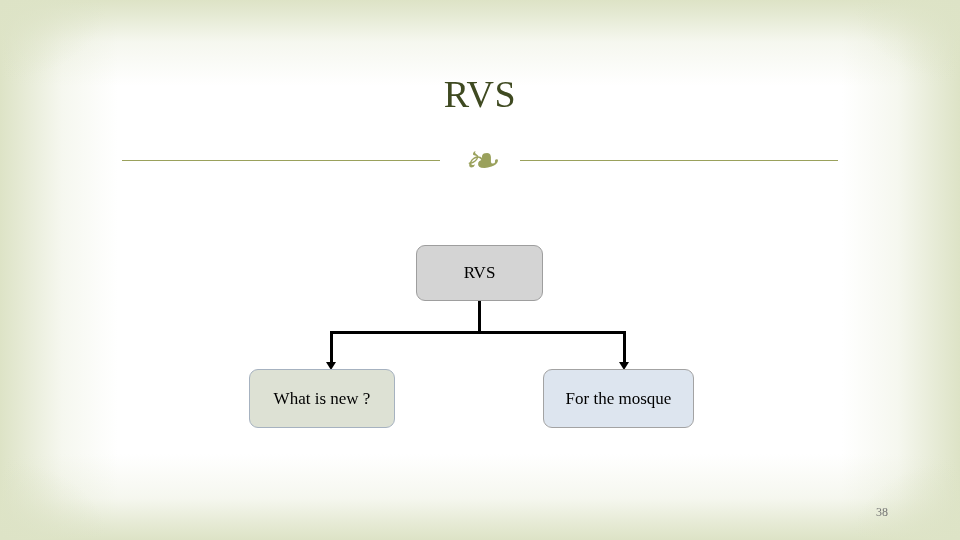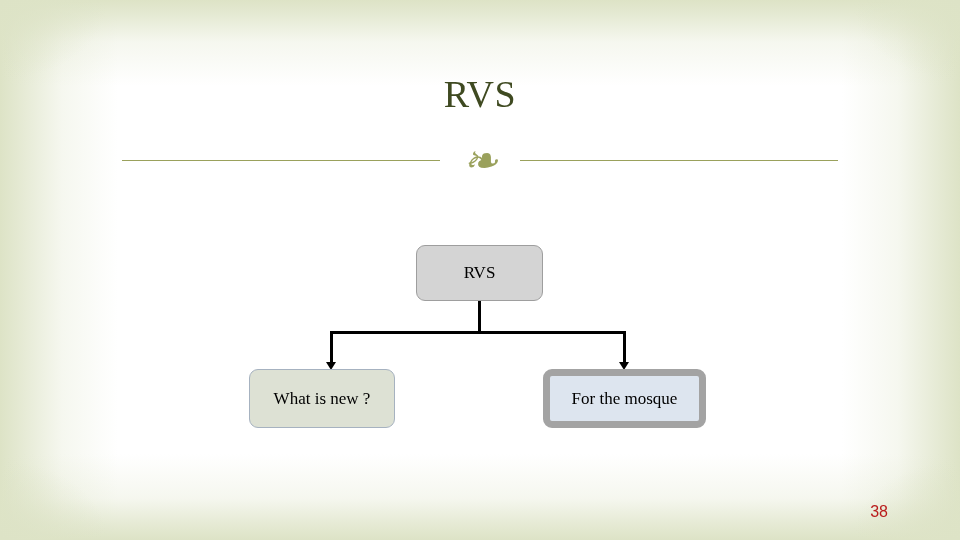--- a/index.html
+++ b/index.html
@@ -109,24 +109,24 @@
     left: 249px;
     top: 369px;
     width: 146px;
     height: 59px;
     background: #dde1d4;
     border: 1px solid #a6b2c0;
   }
   .node-right {
     left: 543px;
     top: 369px;
-    width: 163px;
+    width: 151px;
     height: 59px;
     background: #dde5ef;
-    border: 7px solid #a3a3a3;
+    border: 1px solid #a3a3a3;
   }
 
   
   .connector {
     position: absolute;
     background: #000000;
   }
   .conn-stem  { left: 478px; top: 301px; width: 3px; height: 33px; }
   .conn-bar   { left: 330px; top: 331px; width: 296px; height: 3px; }
   .conn-drop-left  { left: 330px; top: 331px; width: 3px; height: 32px; }
@@ -140,24 +140,24 @@
     border-top: 8px solid #000000;
   }
   .arrow-left  { left: 326px; top: 362px; }
   .arrow-right { left: 619px; top: 362px; }
 
   
   .page-number {
     position: absolute;
     right: 72px;
     top: 505px;
-    font-size: 16px;
+    font-size: 12px;
     line-height: 14px;
-    color: #b91c1c;
-    font-family: Liberation Sans, sans-serif;
+    color: #737373;
+    font-family: Liberation Serif, serif;
   }
 </style>
 </head>
 <body>
 
 <div id="slide">
 
   <div class="vignette vig-a"></div>
   <div class="vignette vig-b"></div>
   <div class="vignette vig-corner"></div>

